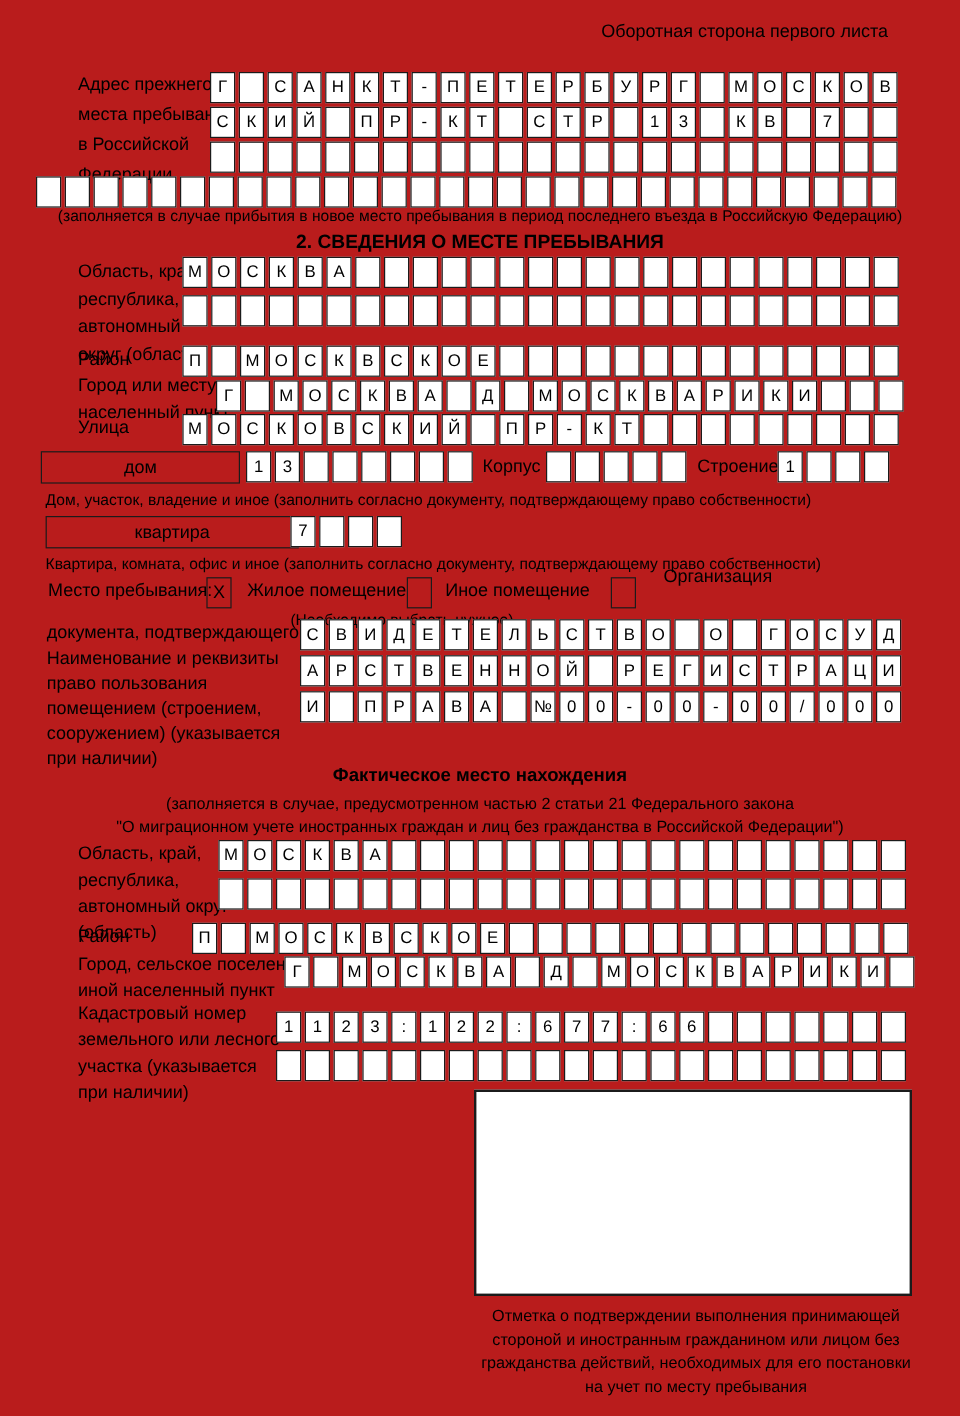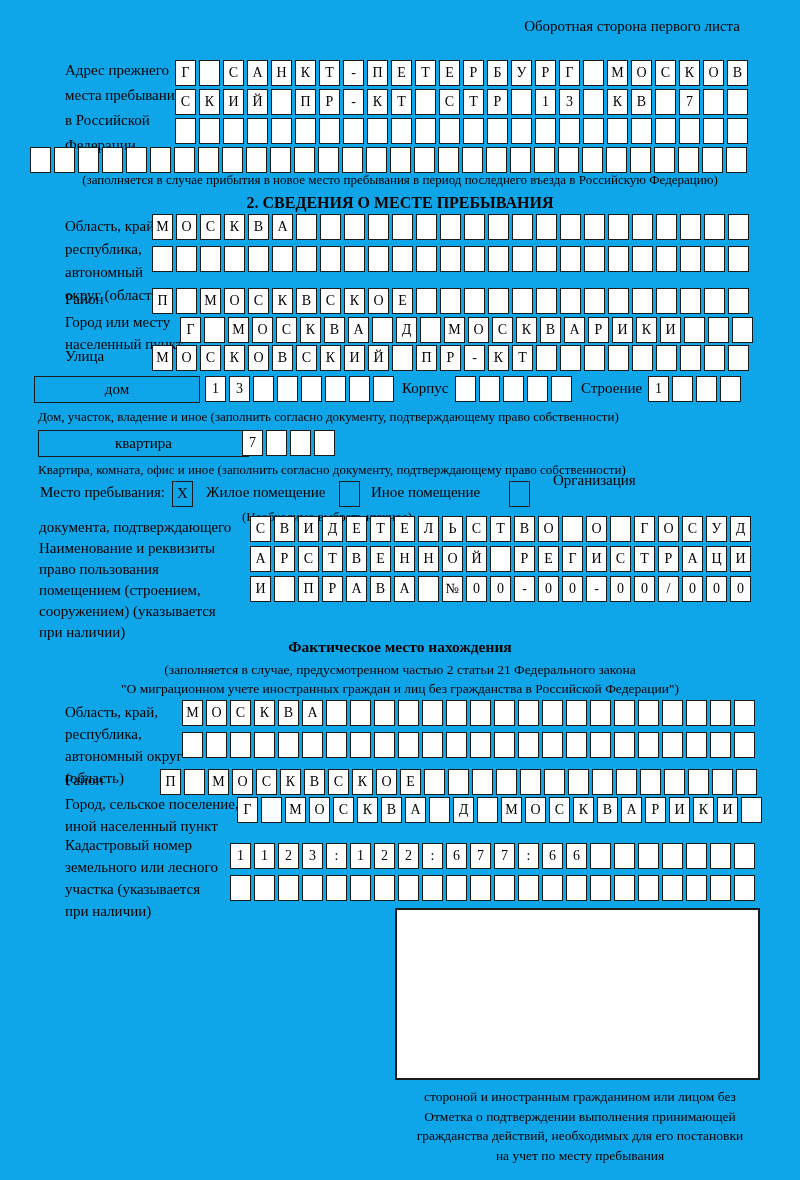--- a/index.html
+++ b/index.html
@@ -1,17 +1,17 @@
 <!DOCTYPE html>
 <html><head>
 <meta charset="utf-8">
 <style>
   html,body{margin:0;padding:0;background:#fff;}
-  #page{position:relative;width:800px;height:1180px;background:#0ea5e9;color:#000;
-        font-family:Liberation Serif, serif;overflow:hidden;}
+  #page{position:relative;width:800px;height:1180px;background:#b91c1c;color:#000;
+        font-family:Liberation Sans, sans-serif;overflow:hidden;}
   .lbl{position:absolute;font-size:15px;color:#000;white-space:nowrap;}
   .lbl div{white-space:nowrap;}
   .cap{position:absolute;font-size:13px;color:#000;white-space:nowrap;}
   .center{left:0;width:800px;text-align:center;white-space:normal;}
   .bold{font-weight:bold;}
   .cellrow{position:absolute;display:flex;gap:3px;}
   .cell{width:21px;height:26px;box-sizing:border-box;border:1.6px solid #1b1b1b;
         text-align:center;font-size:14px;line-height:23px;background:#fff;}
   .chk{position:absolute;width:21px;height:26px;box-sizing:border-box;border:1.6px solid #1b1b1b;
        text-align:center;font-size:15px;line-height:23px;}
@@ -596,19 +596,19 @@
       <span class="cell"></span>
       <span class="cell"></span>
       <span class="cell"></span>
       <span class="cell"></span>
       <span class="cell"></span>
       <span class="cell"></span>
     </div>
 
   <div class="bigbox" style="left:395px;top:908px;width:365px;height:172px;"></div>
   <div class="cap" style="left:360px;top:1087px;width:440px;text-align:center;white-space:normal;font-size:13.5px;line-height:19.5px;">
+    <div>Отметка о подтверждении выполнения принимающей</div>
     <div>стороной и иностранным гражданином или лицом без</div>
-    <div>Отметка о подтверждении выполнения принимающей</div>
     <div>гражданства действий, необходимых для его постановки</div>
     <div>на учет по месту пребывания</div>
   </div>
 
 </div>
 
 </body></html>

